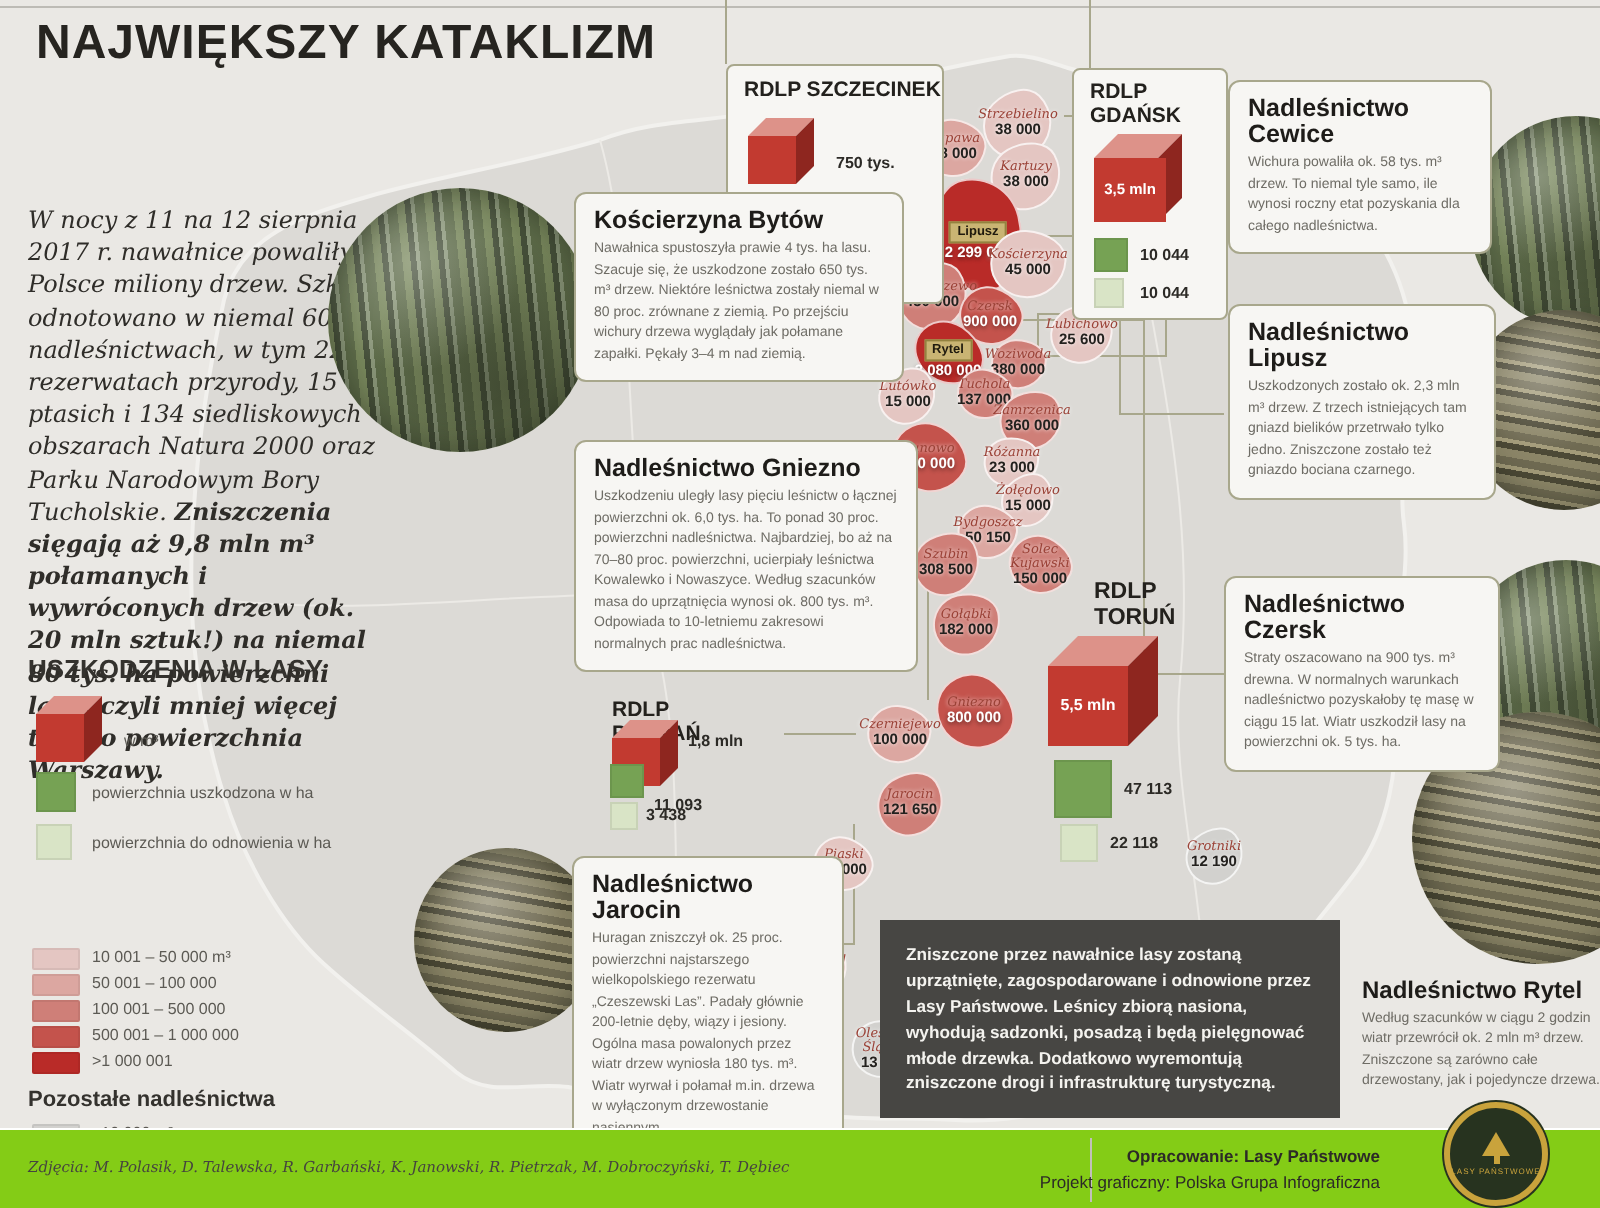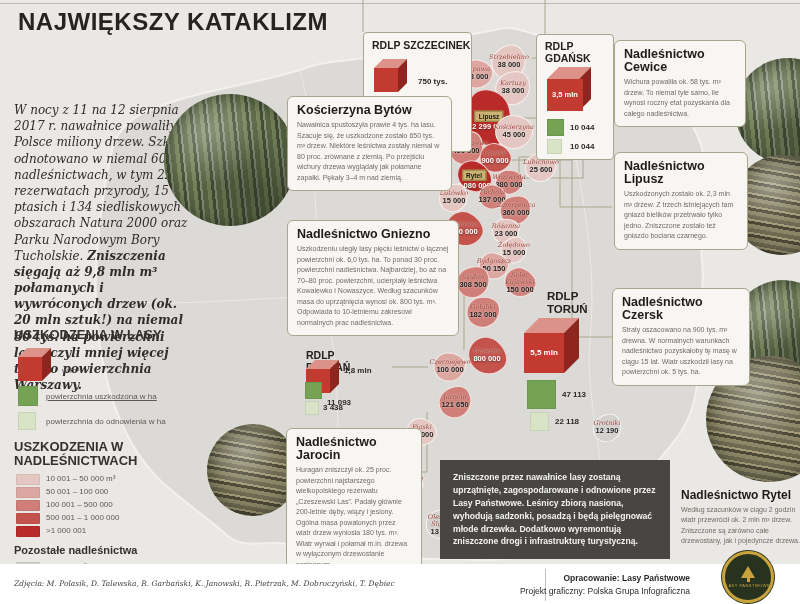--- a/index.html
+++ b/index.html
@@ -73,21 +73,21 @@
          padding:7px 9px;z-index:4;}
   .story h2{margin:0 0 3px 0;font-size:12.5px;line-height:1.05;color:#1e1c19;}
   .story p{margin:0;font-size:7px;line-height:1.5;color:#6e6c65;}
   .story.noframe{background:transparent;border:none;}
 
   
   #callout{position:absolute;left:440px;top:460px;width:230px;background:#474643;color:#f4f3ef;
      padding:11px 13px;font-weight:bold;font-size:8.6px;line-height:1.5;z-index:4;box-sizing:border-box;}
 
   
-  #footer{position:absolute;left:0;top:564px;width:800px;height:40px;background:#ffffff;
+  #footer{position:absolute;left:0;top:564px;width:800px;height:40px;background:#84cc16;
      border-top:1px solid #fff;z-index:5;}
   #footer .vdiv{position:absolute;left:545px;top:4px;height:32px;width:1px;background:#c2c0ba;}
   #credits{position:absolute;left:14px;top:14px;font:italic 7.5px "DejaVu Serif",serif;color:#45433f;}
   #prepared{position:absolute;right:110px;top:8px;text-align:right;font-size:8.5px;color:#2c2a27;}
   #prepared .b{font-weight:bold;display:block;}
   #prepared .n{display:block;margin-top:3px;}
   .logo{position:absolute;left:722px;top:551px;width:46px;height:46px;border-radius:50%;z-index:6;
      background:#27331f;border:3px solid #c9a33c;box-shadow:0 0 0 1px #27331f;
      display:flex;flex-direction:column;align-items:center;justify-content:center;}
   .logo .tree{width:0;height:0;border-left:7px solid transparent;border-right:7px solid transparent;
@@ -286,25 +286,24 @@
   <p id="intro" class="abs"><span>W nocy z 11 na 12 sierpnia 2017 r. nawałnice powaliły w Polsce miliony drzew. Szkody odnotowano w niemal 60 nadleśnictwach, w tym 22 rezerwatach przyrody, 15 ptasich i 134 siedliskowych obszarach Natura 2000 oraz Parku Narodowym Bory Tucholskie. </span><span class="b">Zniszczenia sięgają aż 9,8 mln m³ połamanych i wywróconych drzew (ok. 20 mln sztuk!) na niemal 80 tys. ha powierzchni lasu, czyli mniej więcej tyle co powierzchnia Warszawy.</span></p>
 
   <div class="abs lg-title" style="left:14px;top:328px;">USZKODZENIA W LASY</div>
   <div class="cube" style="--s:24px;--d:9px;left:18px;top:348px;">
     <div class="cube-top"></div>
       <div class="cube-side"></div>
       <div class="cube-face"></div>
   </div>
   <div class="abs lg-label" style="left:62px;top:366px;">w m³</div>
   <div class="sq grn" style="left:18px;top:386px;width:18px;height:18px;"></div>
-  <div class="abs lg-label" style="left:46px;top:392px;text-decoration:underline;">powierzchnia uszkodzona w ha</div>
+  <div class="abs lg-label" style="left:46px;top:392px;">powierzchnia uszkodzona w ha</div>
   <div class="sq lgrn" style="left:18px;top:412px;width:16px;height:16px;"></div>
   <div class="abs lg-label" style="left:46px;top:417px;">powierzchnia do odnowienia w ha</div>
 
-  <div class="abs lg-title" style="left:14px;top:440px;width:170px;">USZKODZENIA W NADLEŚNICTWACH</div>
   <div class="sw lv1" style="left:16px;top:474px;"></div>
   <div class="abs lg-label" style="left:46px;top:474px;">10 001 – 50 000 m³</div>
   <div class="sw lv2" style="left:16px;top:487px;"></div>
   <div class="abs lg-label" style="left:46px;top:487px;">50 001 – 100 000</div>
   <div class="sw lv3" style="left:16px;top:500px;"></div>
   <div class="abs lg-label" style="left:46px;top:500px;">100 001 – 500 000</div>
   <div class="sw lv4" style="left:16px;top:513px;"></div>
   <div class="abs lg-label" style="left:46px;top:513px;">500 001 – 1 000 000</div>
   <div class="sw lv5" style="left:16px;top:526px;"></div>
   <div class="abs lg-label" style="left:46px;top:526px;">&gt;1 000 001</div>

